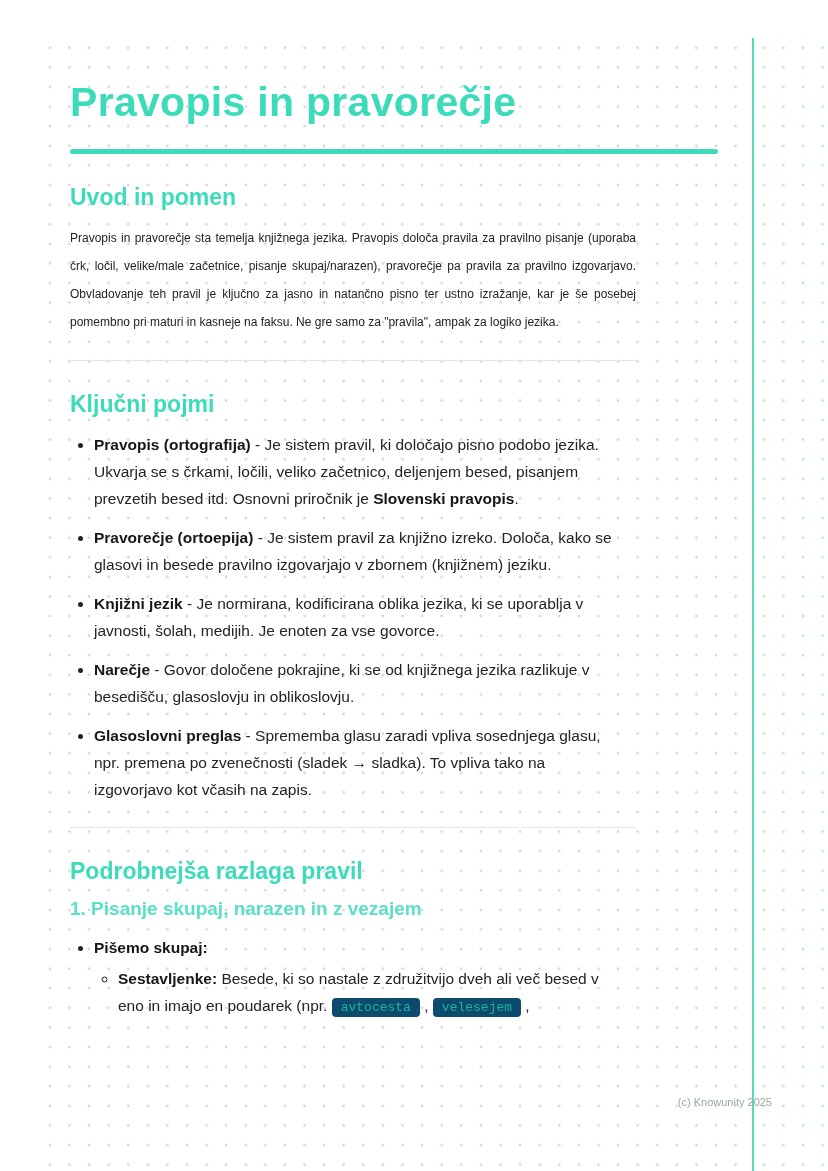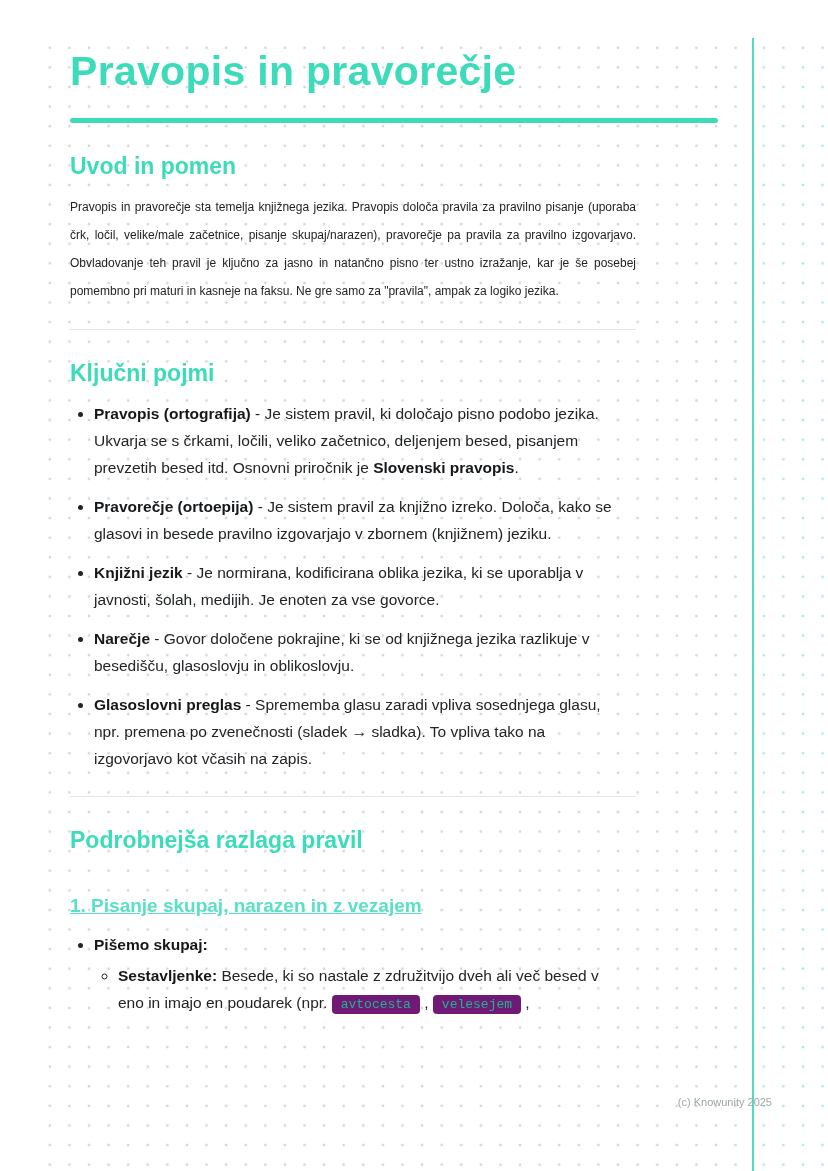--- a/index.html
+++ b/index.html
@@ -16,58 +16,57 @@
     background-size:19.6px 19.6px;
   }
   .margin-strip {
     position:absolute; left:752px; top:38px; bottom:0; width:76px;
     background-color:#ffffff;
     background-image: radial-gradient(circle, #b4e9d9 1.4px, transparent 1.6px);
     background-size:19.6px 19.6px;
     border-left:2px solid #4fdcc0;
   }
   .content {
-    position:absolute; left:70px; top:0; width:566px; padding-top:48px;
+    position:absolute; left:70px; top:0; width:566px; padding-top:79px;
   }
   h1.title {
     margin:0; font-size:41px; line-height:46px; font-weight:bold;
     color:#3cdcba; letter-spacing:0.3px;
   }
   .title-rule {
     width:648px; height:5px; background:#3cdcba; border-radius:3px;
     margin-top:24px;
   }
   h2.section {
     margin:30px 0 0 0; font-size:23px; line-height:26px; font-weight:bold;
     color:#3cdcba;
   }
   h3.subsection {
-    margin:42px 0 0 0; font-size:19px; line-height:22px; font-weight:bold;
+    margin:14px 0 0 0; font-size:19px; line-height:22px; font-weight:bold;
     color:#5ae0c6;
-    text-decoration:underline;
   }
   p.body {
     margin:14px 0 0 0; font-size:12px; line-height:28px; color:#212427;
   }
   p.justify { text-align:justify; }
   hr.divider {
     border:none; border-top:1px solid #e4e7e6; margin:24px 0 0 0; width:566px;
   }
   ul.bullets {
     margin:14px 16px 0 0; padding-left:24px;
     font-size:15.5px; line-height:27px; color:#212427;
   }
   ul.bullets > li { margin-bottom:12px; }
   ul.bullets li::marker { color:#212427; }
   ul.nested { margin:4px 0 0 0; padding-left:24px; }
   ul.nested > li { margin-bottom:0; }
   strong.term { font-weight:bold; color:#15181b; }
   code.chip {
     font-family:"Liberation Mono", "DejaVu Sans Mono", monospace;
-    font-size:13px; background:#701a75; color:#1db398;
+    font-size:13px; background:#0c4a6e; color:#1db398;
     padding:2px 9px; border-radius:4px; white-space:nowrap;
   }
   .footer {
     position:absolute; top:1096px; right:56px; z-index:5;
     font-size:11px; color:#9ba8a3;
   }
 </style>
 </head>
 <body>
 

